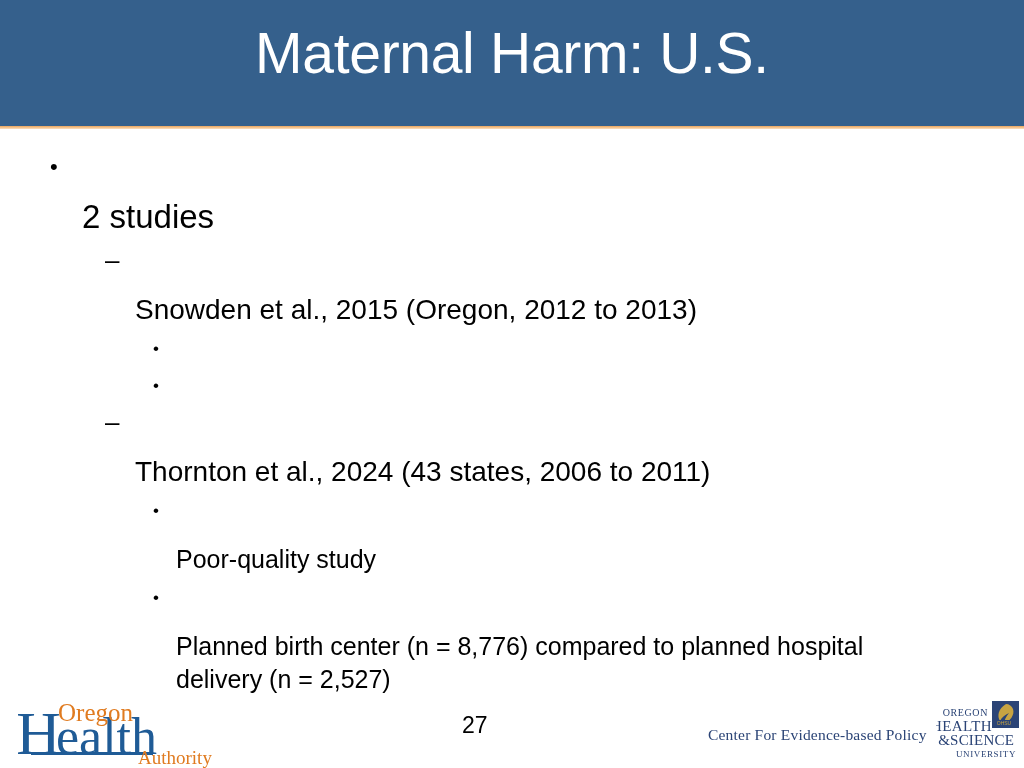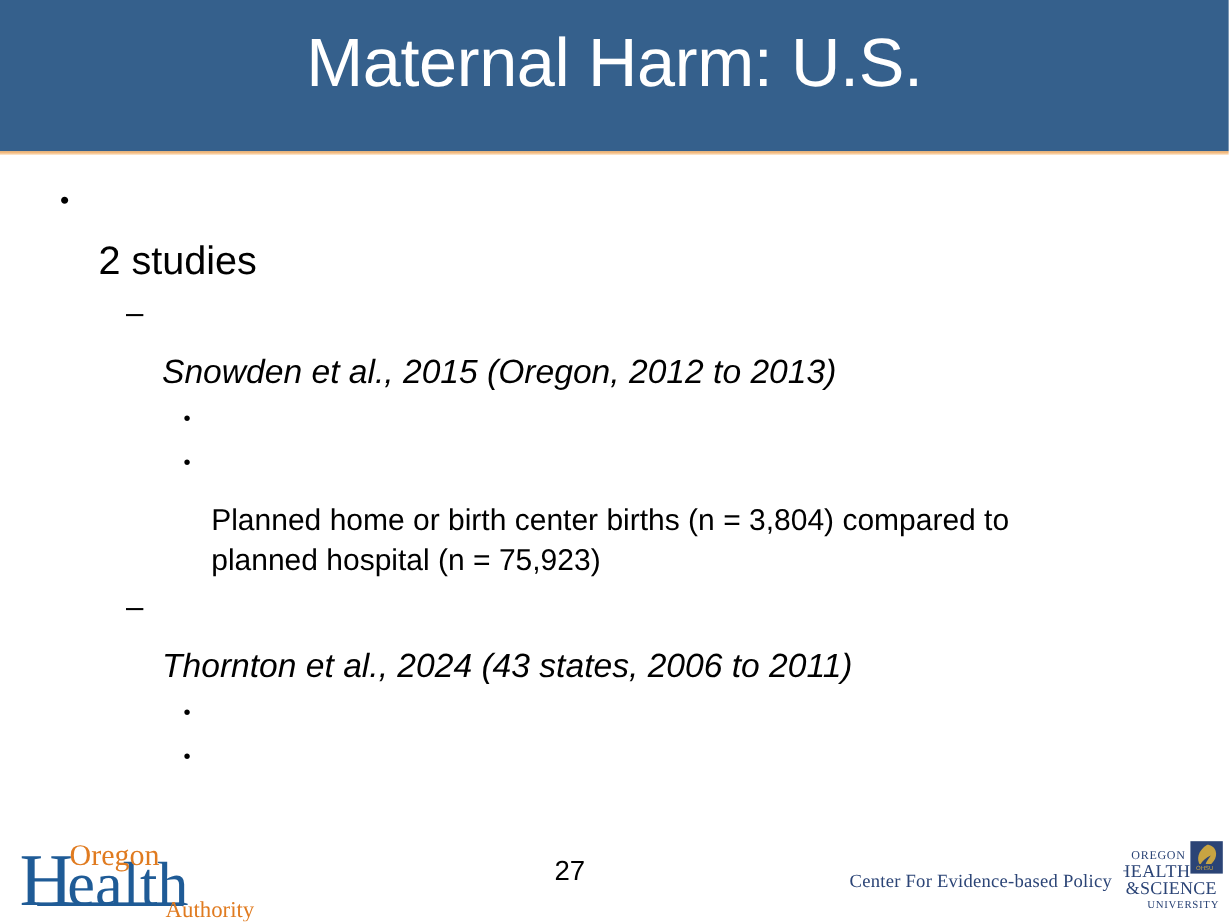--- a/index.html
+++ b/index.html
@@ -96,21 +96,21 @@
     font-size: 28px;
     line-height: 1.2;
     margin-left: 105px;
     margin-bottom: 6px;
   }
   .lvl2 .bullet-mark {
     width: 30px;
     font-size: 26px;
     line-height: 1.22;
   }
-  .lvl2 .bullet-text { max-width: 840px; font-style: italic; }
+  .lvl2 .bullet-text { max-width: 840px; }
 
   
   .lvl3 {
     font-size: 25px;
     line-height: 1.32;
     margin-left: 153px;
     margin-bottom: 6px;
   }
   .lvl3 .bullet-mark {
     width: 23px;
@@ -173,31 +173,32 @@
     </div>
     <div class="bullet-row lvl2">
       <span class="bullet-mark">–</span>
       <span class="bullet-text">Snowden et al., 2015 (Oregon, 2012 to 2013)</span>
     </div>
     <div class="bullet-row lvl3">
       <span class="bullet-mark">•</span>
     </div>
     <div class="bullet-row lvl3">
       <span class="bullet-mark">•</span>
-      <span class="bullet-text">Planned home or birth center births (n = 3,804) compared to planned hospital (n = 75,923)</span>
     </div>
     <div class="bullet-row lvl2">
       <span class="bullet-mark">–</span>
       <span class="bullet-text">Thornton et al., 2024 (43 states, 2006 to 2011)</span>
     </div>
     <div class="bullet-row lvl3">
       <span class="bullet-mark">•</span>
-    </div>
-    <div class="bullet-row lvl3">
-      <span class="bullet-mark">•</span>
+      <span class="bullet-text">Poor-quality study</span>
+    </div>
+    <div class="bullet-row lvl3">
+      <span class="bullet-mark">•</span>
+      <span class="bullet-text">Planned birth center (n = 8,776) compared to planned hospital delivery (n = 2,527)</span>
     </div>
   </div>
 
 <div id="page-number">27</div>
 
 <div id="oha-logo">
   <svg viewBox="0 0 195 74" width="195" height="74" xmlns="http://www.w3.org/2000/svg">
 
     <text x="-2" y="60" font-family="Liberation Serif, serif" font-size="62" fill="#1F5B96">H</text>
     <text x="38" y="60" font-family="Liberation Serif, serif" font-size="52" fill="#1F5B96">ealth</text>

